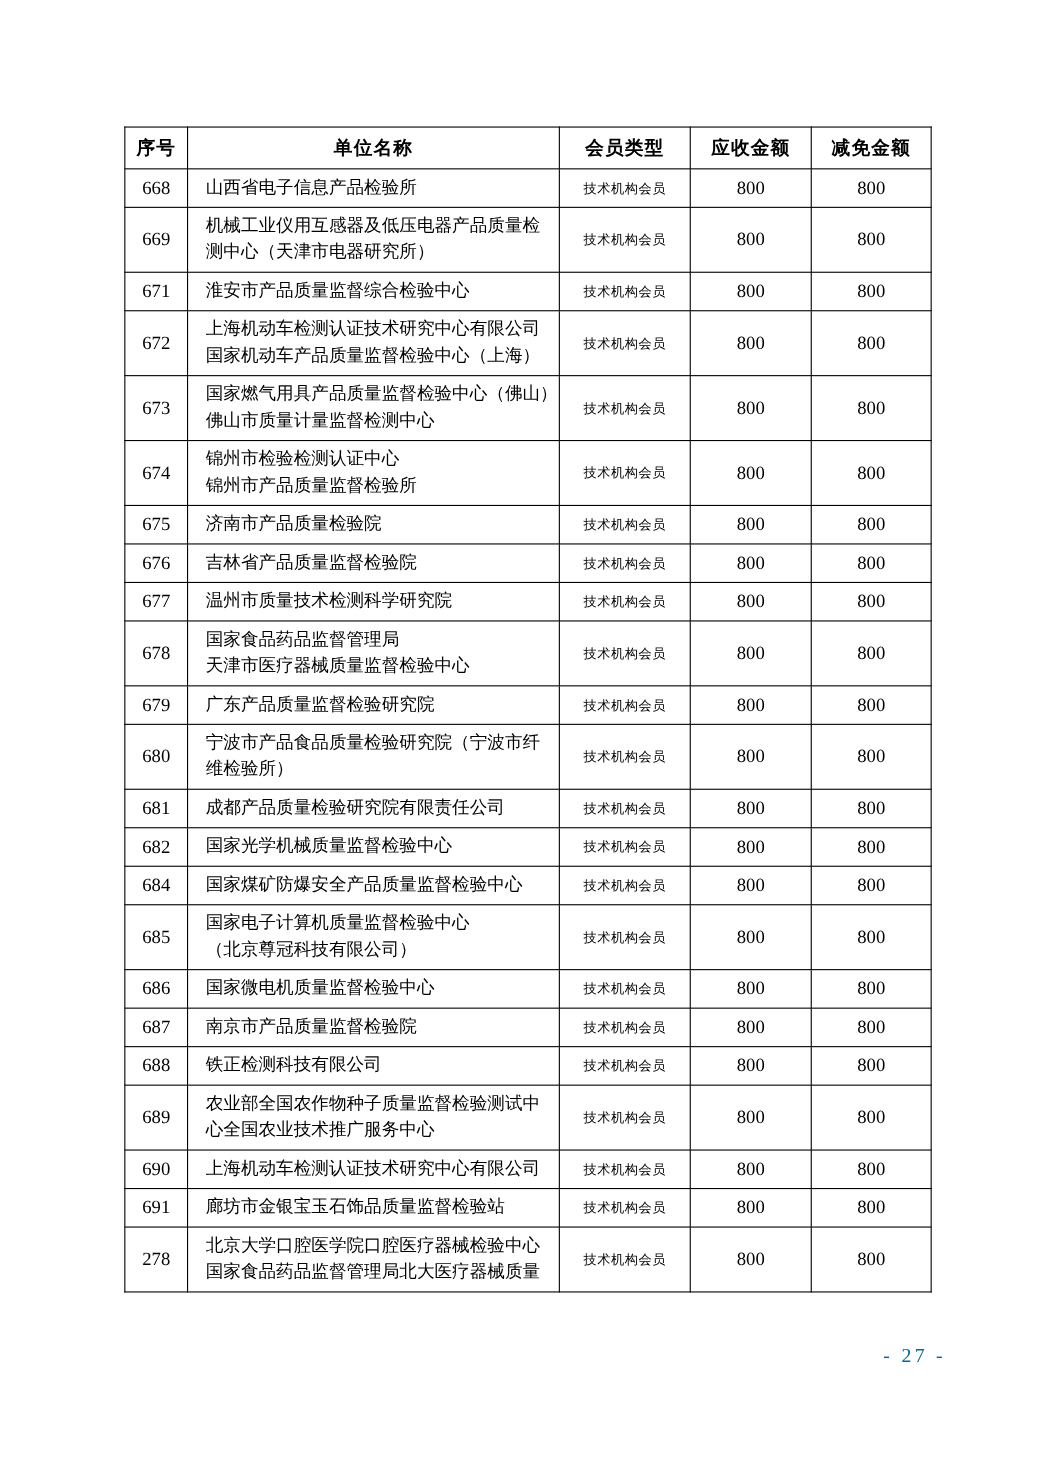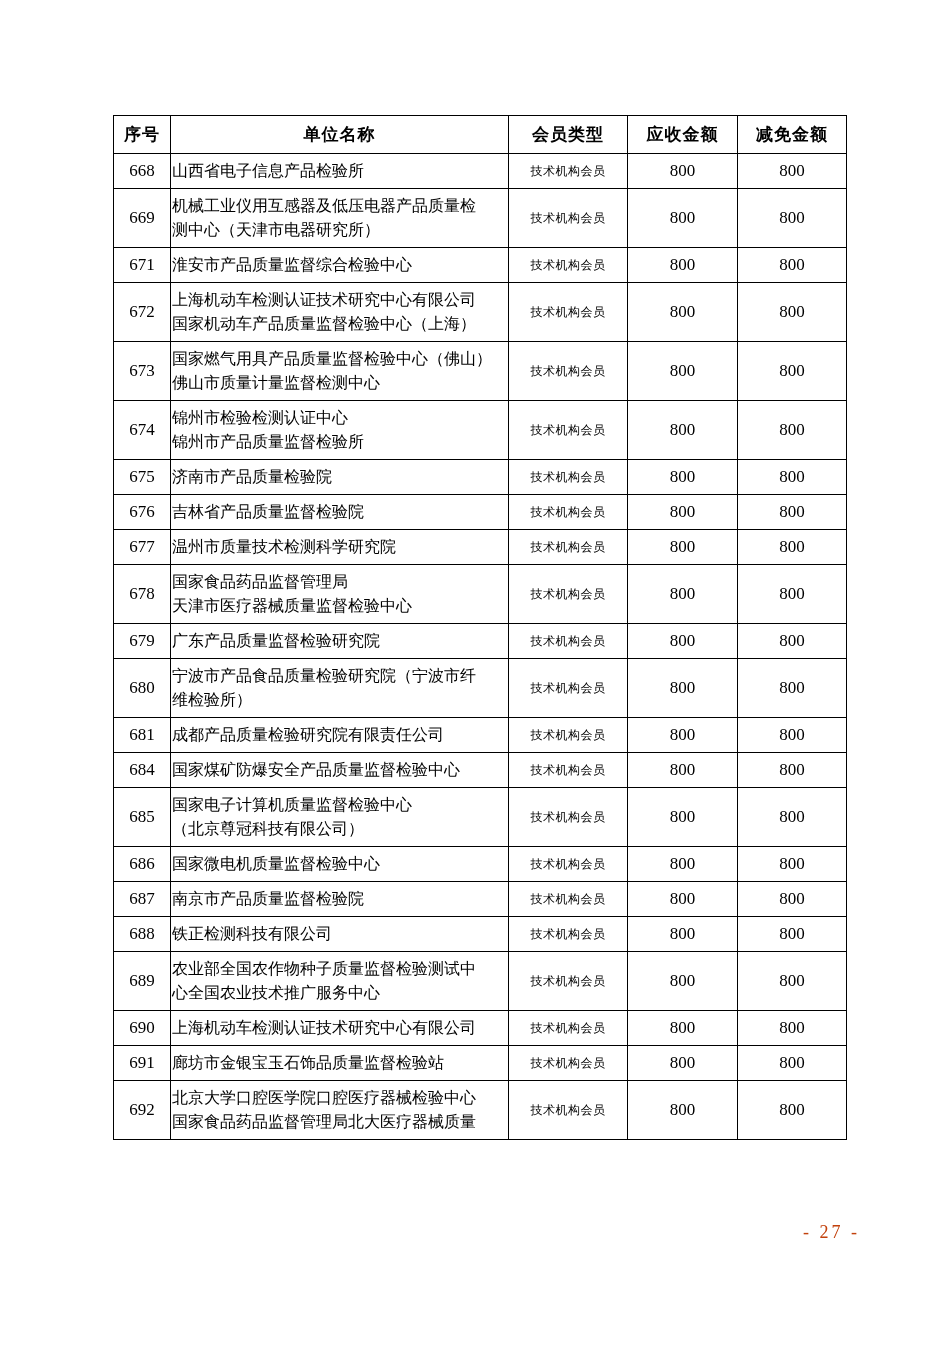--- a/index.html
+++ b/index.html
@@ -38,21 +38,21 @@
     letter-spacing: 1px;
   }
   .fee-table td {
     font-size: 17px;
     line-height: 24px;
     padding: 5px 4px;
     text-align: center;
   }
   .fee-table td.col-name {
     text-align: left;
-    padding-left: 1px;
+    padding-left: 16px;
     padding-right: 4px;
     font-size: 16px;
     white-space: pre;
   }
   .fee-table td.col-serial,
   .fee-table td.col-amount {
     font-family: "Liberation Serif", serif;
     font-size: 17px;
   }
   .fee-table td.col-type {
@@ -61,21 +61,21 @@
   }
   .page-number {
     position: absolute;
     top: 1222px;
     left: 770px;
     width: 90px;
     text-align: right;
     font-family: "Liberation Serif", serif;
     font-size: 18px;
     letter-spacing: 3px;
-    color: #c2410c;
+    color: #0369a1;
     white-space: pre;
   }
 </style>
 </head>
 <body>
 
 <table class="fee-table">
   <colgroup>
     <col style="width:57px">
     <col style="width:338px">
@@ -184,20 +184,27 @@
     <td class="col-amount">800</td>
   </tr>
       <tr>
     <td class="col-serial">681</td>
     <td class="col-name">成都产品质量检验研究院有限责任公司</td>
     <td class="col-type">技术机构会员</td>
     <td class="col-amount">800</td>
     <td class="col-amount">800</td>
   </tr>
       <tr>
+    <td class="col-serial">682</td>
+    <td class="col-name">国家光学机械质量监督检验中心</td>
+    <td class="col-type">技术机构会员</td>
+    <td class="col-amount">800</td>
+    <td class="col-amount">800</td>
+  </tr>
+      <tr>
     <td class="col-serial">684</td>
     <td class="col-name">国家煤矿防爆安全产品质量监督检验中心</td>
     <td class="col-type">技术机构会员</td>
     <td class="col-amount">800</td>
     <td class="col-amount">800</td>
   </tr>
       <tr>
     <td class="col-serial">685</td>
     <td class="col-name">国家电子计算机质量监督检验中心
 （北京尊冠科技有限公司）</td>
@@ -242,21 +249,21 @@
     <td class="col-amount">800</td>
   </tr>
       <tr>
     <td class="col-serial">691</td>
     <td class="col-name">廊坊市金银宝玉石饰品质量监督检验站</td>
     <td class="col-type">技术机构会员</td>
     <td class="col-amount">800</td>
     <td class="col-amount">800</td>
   </tr>
       <tr>
-    <td class="col-serial">692</td>
+    <td class="col-serial">278</td>
     <td class="col-name">北京大学口腔医学院口腔医疗器械检验中心
 国家食品药品监督管理局北大医疗器械质量</td>
     <td class="col-type">技术机构会员</td>
     <td class="col-amount">800</td>
     <td class="col-amount">800</td>
   </tr>
     </tbody>
 </table>
 
 <div class="page-number">- 27 -</div>

